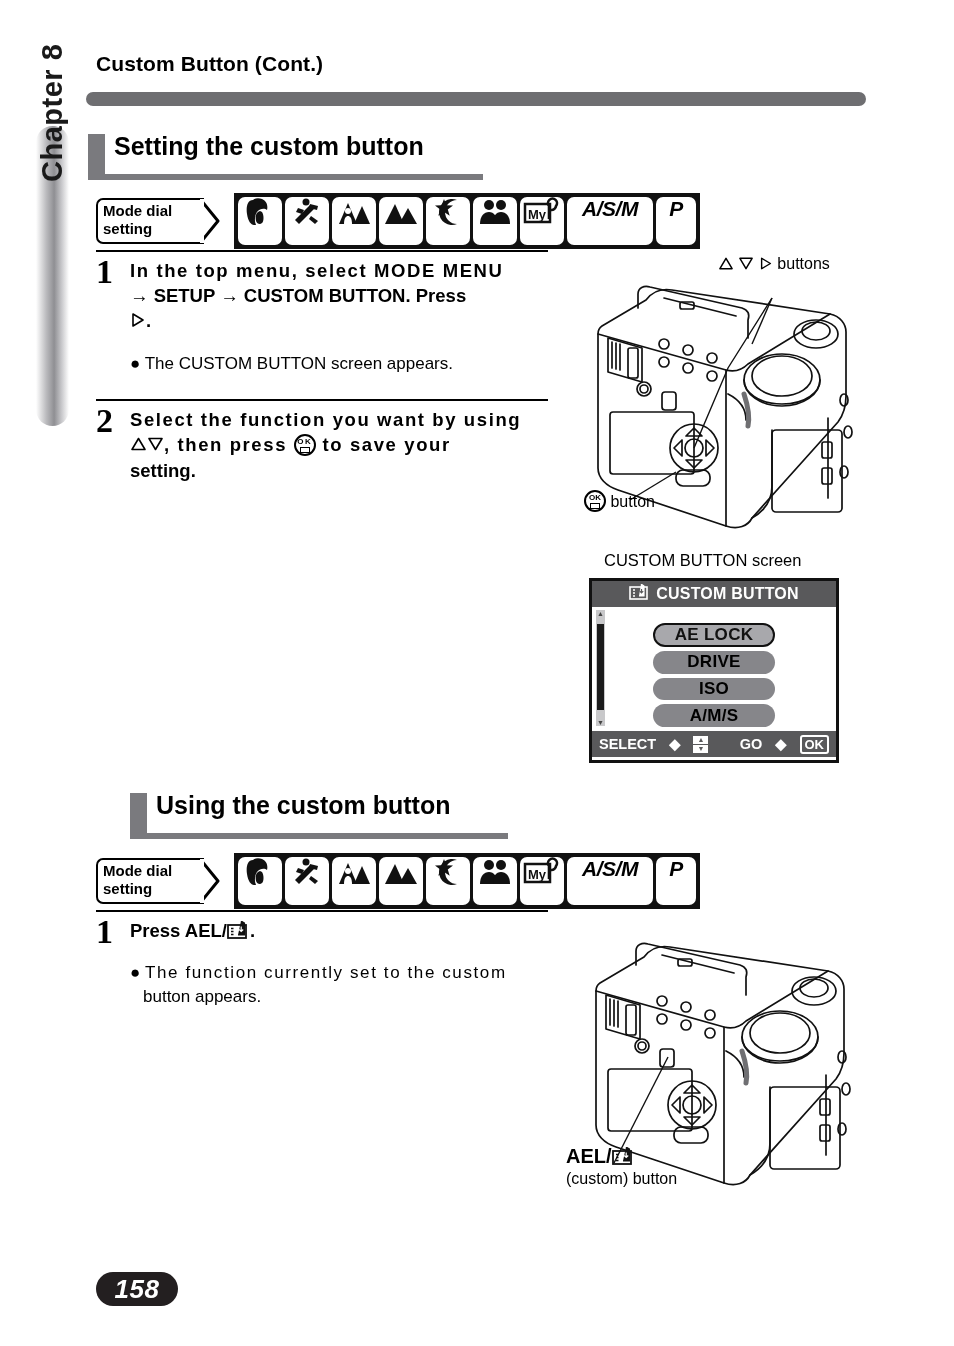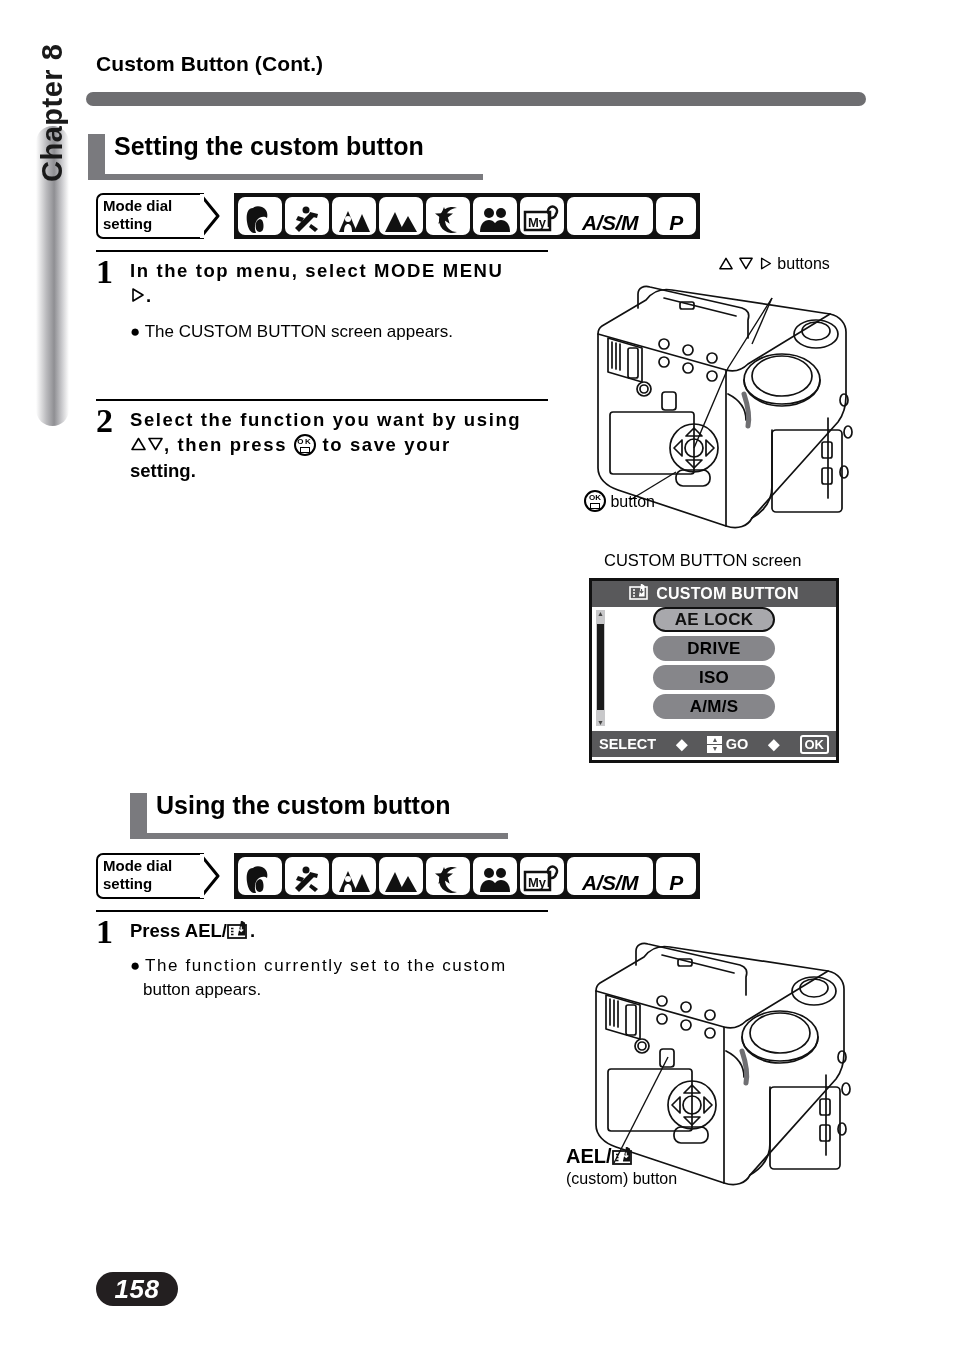--- a/index.html
+++ b/index.html
@@ -136,25 +136,25 @@
   .modedial-icons {
     display: flex;
     align-items: center;
     background: #111;
     padding: 4px 4px;
     gap: 3px;
     margin-left: 2px;
   }
   .mi {
     width: 44px;
-    height: 38px;
+    height: 48px;
     background: #fff;
     border-radius: 7px;
     display: flex;
-    align-items: flex-end;
+    align-items: flex-start;
     justify-content: center;
     box-sizing: border-box;
   }
   .mi.wide { width: 86px; }
   .mi.narrow { width: 40px; }
   .mi-txt {
     font-size: 21px;
     font-weight: bold;
     letter-spacing: -0.5px;
     font-style: italic;
@@ -186,21 +186,21 @@
   }
   .step-main {
     font-size: 18.5px;
     font-weight: bold;
     line-height: 25px;
     text-align: justify;
   }
   .step-sub {
     font-size: 17px;
     line-height: 24px;
-    margin-top: 11px;
+    margin-top: 18px;
     text-align: justify;
     text-indent: -13px;
     padding-left: 13px;
   }
   .spaced { letter-spacing: 1.6px; }
 
   
   .tri { display: inline-block; vertical-align: -1px; }
   .okbtn-inline {
     display: inline-block;
@@ -271,21 +271,21 @@
     font-weight: bold;
     letter-spacing: 0.2px;
   }
   .lcd-body {
     position: relative;
     height: 124px;
     background: #fff;
     display: flex;
     flex-direction: column;
     align-items: center;
-    padding-top: 0;
+    padding-top: 16px;
     box-sizing: border-box;
   }
   .lcd-scroll {
     position: absolute;
     left: 4px;
     top: 3px;
     width: 9px;
     height: 116px;
     background: #c8c8ca;
     display: flex;
@@ -333,21 +333,21 @@
     background: #59595b;
     display: flex;
     align-items: center;
     color: #fff;
     font-size: 14.5px;
     font-weight: bold;
     padding: 0 7px;
     box-sizing: border-box;
     justify-content: space-between;
   }
-  .foot-grp { display: flex; align-items: center; gap: 20px; }
+  .foot-grp { display: flex; align-items: center; gap: 13px; }
   .ok-box {
     border: 2px solid #fff;
     border-radius: 3px;
     padding: 0 3px;
     font-size: 13px;
     line-height: 15px;
   }
   .updown {
     display: inline-flex;
     flex-direction: column;
@@ -469,20 +469,26 @@
   </div>
 </div>
 
 <div class="hr-thin" style="left:96px; top:250px; width:452px;"></div>
 
 <div class="step" style="left:96px; top:258px; width:460px;">
   <div class="step-num">1</div>
   <div class="step-body">
     <div class="step-main">
       <div class="spaced">In the top menu, select MODE MENU</div>
+      <div>
+        <span>→</span>
+        <span>SETUP</span>
+        <span>→</span>
+        <span>CUSTOM BUTTON. Press</span>
+      </div>
       <div>
         <span class="tri">
           <svg width="16" height="16" viewBox="0 0 16 16">
               <path d="M3 2 L13 8 L3 14 Z" fill="none" stroke="#000" stroke-width="1.6" stroke-linejoin="round"></path>
             </svg>
         </span><span>.</span>
       </div>
     </div>
     <div class="step-sub">
       <span>●</span>

